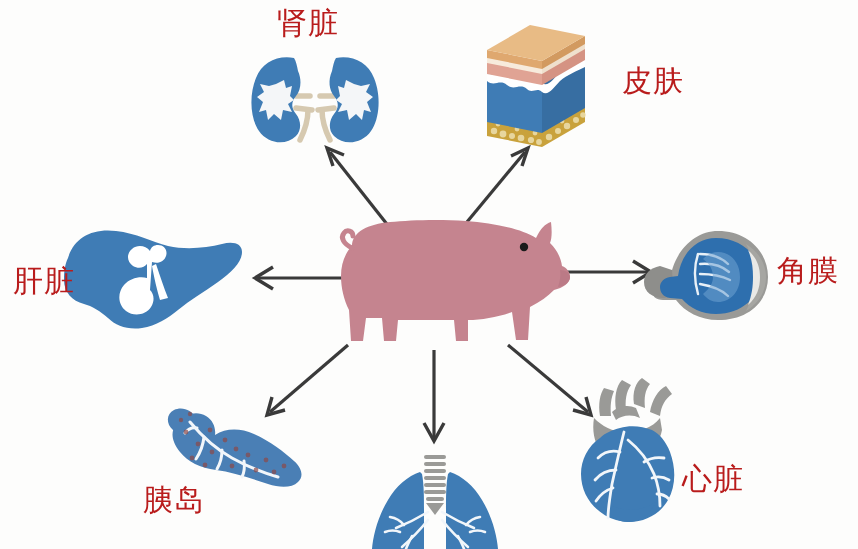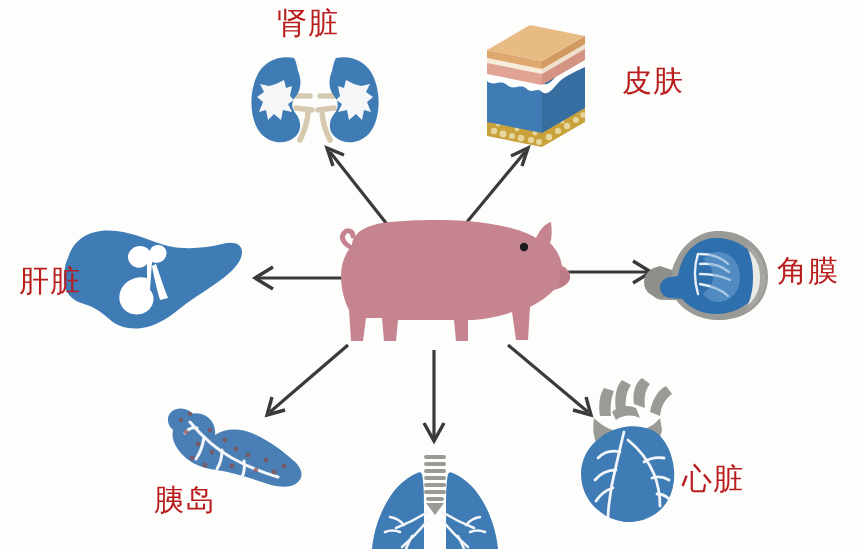--- a/index.html
+++ b/index.html
@@ -31,23 +31,23 @@
     font-family: "DejaVu Sans", "Liberation Sans", sans-serif;
     font-weight: 400;
     font-size: 30px;
     line-height: 1;
     letter-spacing: 1px;
     white-space: nowrap;
     user-select: none;
   }
   .lbl-kidney { left: 277px; top: 8px; }
   .lbl-skin   { left: 594px; top: 66px; margin-left: 28px; }
-  .lbl-liver  { left: 19px;   top: 266px; }
+  .lbl-liver  { left: 13px;   top: 266px; }
   .lbl-cornea { left: 777px; top: 256px; }
-  .lbl-islet  { left: 154px; top: 485px; }
+  .lbl-islet  { left: 143px; top: 485px; }
   .lbl-heart  { left: 682px; top: 464px; }
 </style>
 </head>
 <body>
 
 <div id="canvas">
 
   <svg class="layer" viewBox="0 0 858 549">
     <g fill="none" stroke="#3a3a3a" stroke-width="3.2" stroke-linecap="butt">
 

